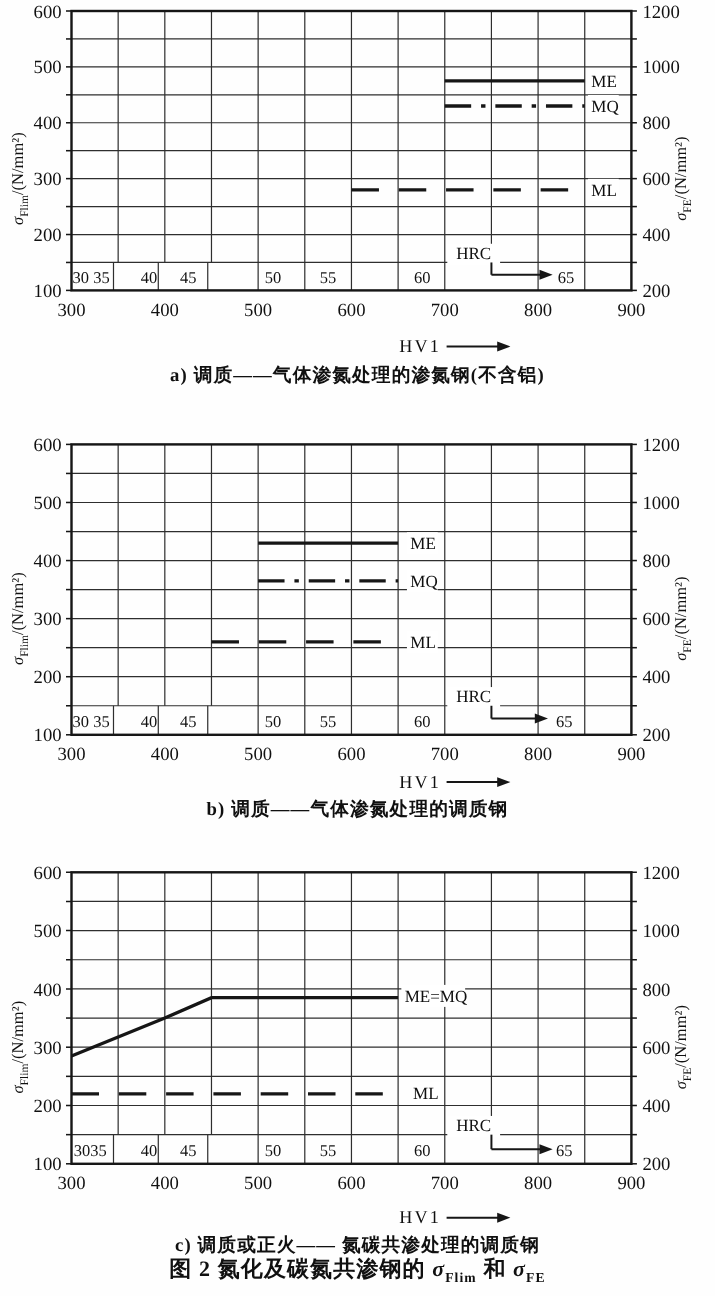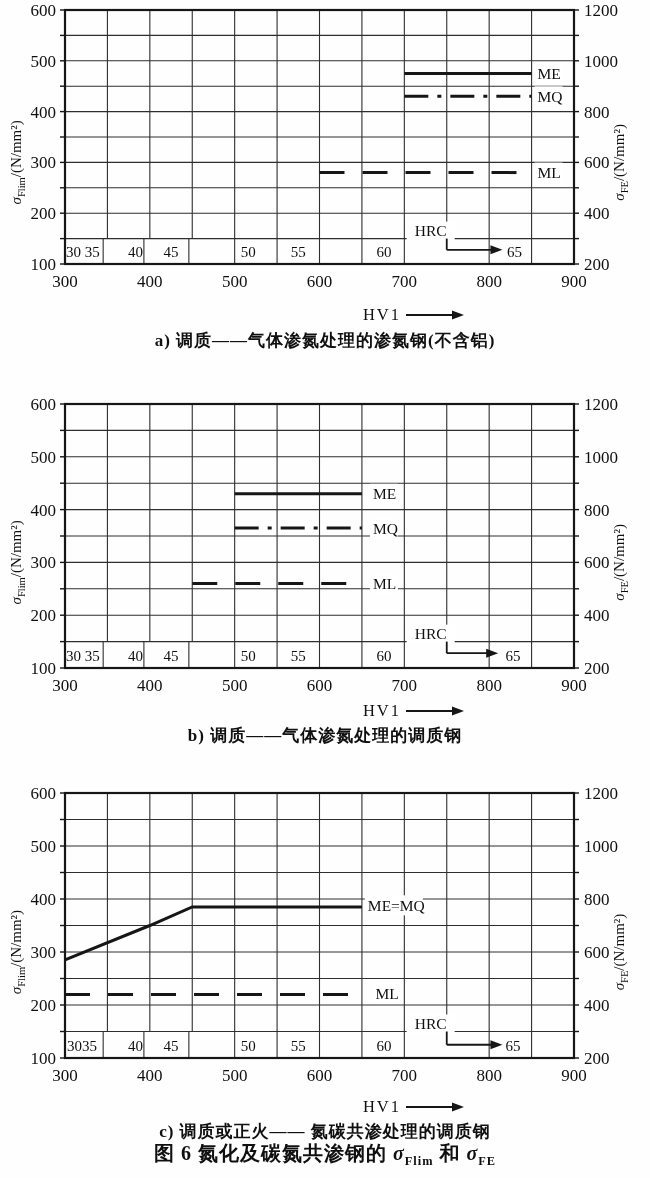--- a/index.html
+++ b/index.html
@@ -388,14 +388,14 @@
           <text x="375.49" y="238.84" text-anchor="start" fill="#101010" font-size="15.5" font-family="&quot;Liberation Serif&quot;,&quot;DejaVu Serif&quot;,serif">ML</text>
           <g>
             <text x="382" y="352" text-anchor="middle" fill="#101010" font-size="16.5" font-family="&quot;Liberation Serif&quot;,&quot;DejaVu Serif&quot;,serif" letter-spacing="2">HV1</text>
             <line x1="406" y1="347" x2="455" y2="347" stroke="#161616" stroke-width="1.8"></line>
             <polygon points="464,347 452,342.5 452,351.5" fill="#161616"></polygon>
           </g>
           <text x="325" y="377" text-anchor="middle" fill="#101010" font-size="17" font-weight="600" font-family="&quot;Liberation Serif&quot;,&quot;DejaVu Serif&quot;,serif" letter-spacing="1">c) 调质或正火—— 氮碳共渗处理的调质钢</text>
         </g>
       </svg>
   </div>
-  <div class="figure-title" id="figure-title"><span>图 6  氮化及碳氮共渗钢的 </span><span class="sig">σ</span><sub>Flim</sub><span> 和 </span><span class="sig">σ</span><sub>FE</sub></div>
+  <div class="figure-title" id="figure-title"><span>图 2  氮化及碳氮共渗钢的 </span><span class="sig">σ</span><sub>Flim</sub><span> 和 </span><span class="sig">σ</span><sub>FE</sub></div>
 </div>
 
 </body></html>

